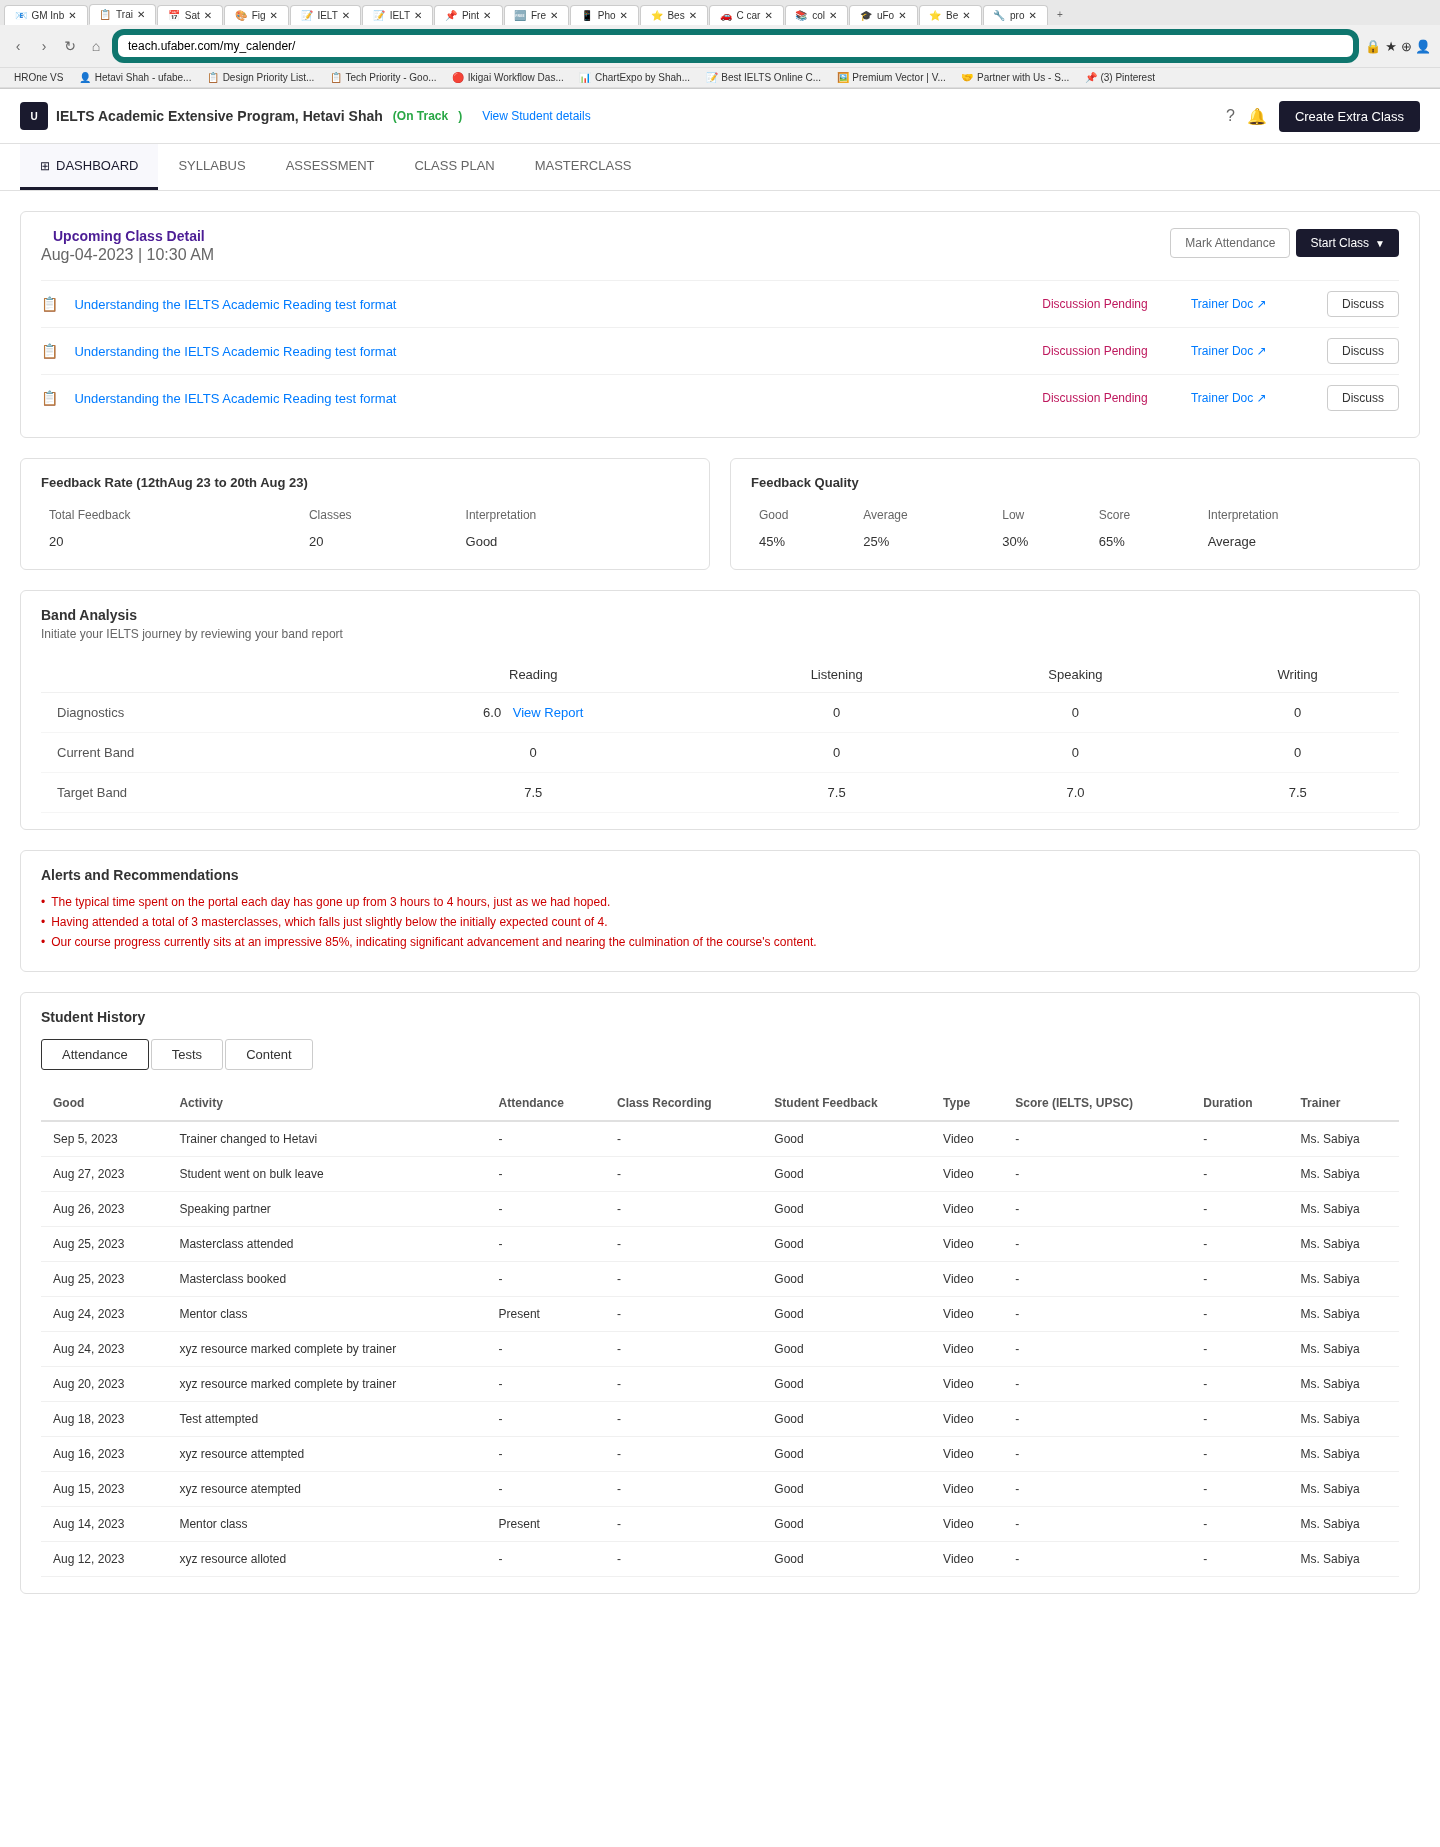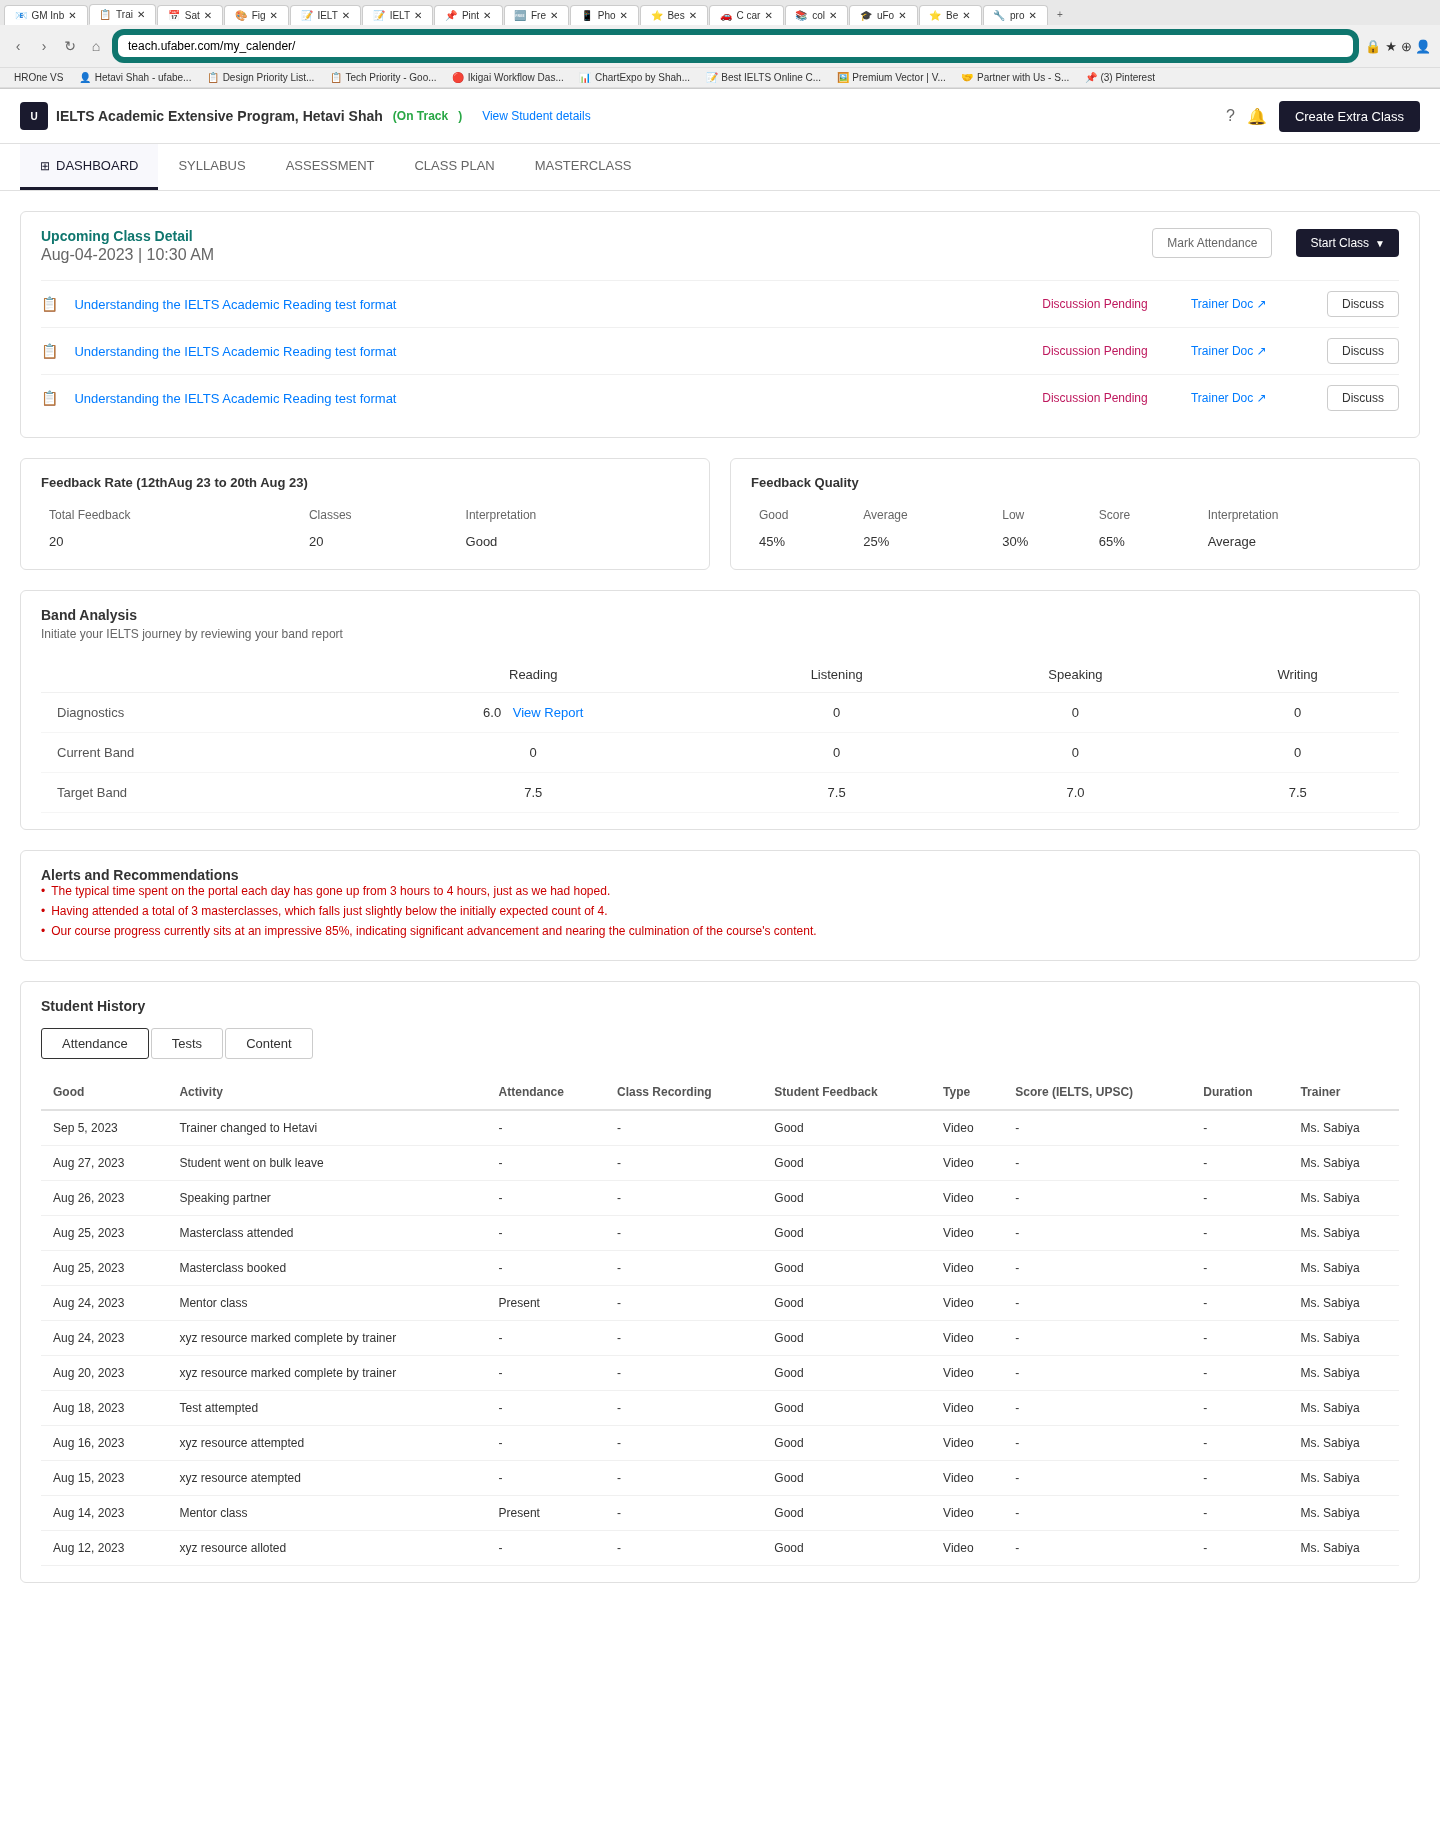--- a/index.html
+++ b/index.html
@@ -37,23 +37,23 @@
     .nav-item { padding: 14px 20px; font-size: 13px; cursor: pointer; color: #666; border-bottom: 3px solid transparent; font-weight: 500; display: flex; align-items: center; gap: 6px; }
     .nav-item.active { color: #1a1a2e; border-bottom-color: #1a1a2e; background: #f8f8fc; }
     .dashboard-icon { font-size: 12px; }
 
     
     .main-content { padding: 20px; }
 
     
     .upcoming-class-section { background: #fff; border: 1px solid #e0e0e0; border-radius: 6px; padding: 16px 20px; margin-bottom: 20px; }
     .section-header { display: flex; justify-content: space-between; align-items: flex-start; margin-bottom: 16px; }
-    .section-title { font-size: 14px; font-weight: 600; color: #0f766e; }
+    .section-title { font-size: 14px; font-weight: 600; color: #4c1d95; margin-left: 12px; }
     .section-subtitle { font-size: 16px; color: #666; margin-top: 2px; }
-    .header-actions { display: flex; gap: 24px; align-items: center; }
+    .header-actions { display: flex; gap: 6px; align-items: center; }
     .mark-attendance-btn { background: #fff; border: 1px solid #ccc; padding: 7px 14px; border-radius: 4px; font-size: 12px; cursor: pointer; color: #666; }
     .start-class-btn { background: #1a1a2e; color: #fff; border: none; padding: 7px 14px; border-radius: 4px; font-size: 12px; cursor: pointer; display: flex; align-items: center; gap: 6px; }
     .start-class-btn .dropdown-arrow { font-size: 10px; }
 
     
     .class-item { display: flex; align-items: center; padding: 10px 0; border-top: 1px solid #f0f0f0; gap: 16px; }
     .class-item-icon { color: #888; font-size: 14px; flex-shrink: 0; }
     .class-item-title { flex: 1; font-size: 13px; color: #007bff; cursor: pointer; }
     .class-item-status { width: 160px; font-size: 12px; color: #be185d; text-align: center; }
     .class-item-doc { width: 120px; font-size: 12px; color: #007bff; cursor: pointer; }
@@ -76,21 +76,21 @@
     .band-subtitle { font-size: 12px; color: #666; margin-bottom: 16px; }
     .band-table { width: 100%; border-collapse: collapse; }
     .band-table th { font-size: 13px; color: #333; font-weight: 500; padding: 10px 16px; text-align: center; border-bottom: 1px solid #f0f0f0; }
     .band-table th:first-child { text-align: left; }
     .band-table td { padding: 12px 16px; text-align: center; font-size: 13px; color: #333; border-bottom: 1px solid #f5f5f5; }
     .band-table td:first-child { text-align: left; color: #555; }
     .view-report-link { color: #007bff; cursor: pointer; font-size: 13px; }
 
     
     .alerts-section { background: #fff; border: 1px solid #e0e0e0; border-radius: 6px; padding: 16px 20px; margin-bottom: 20px; }
-    .alerts-title { font-size: 14px; font-weight: 600; margin-bottom: 1px; }
+    .alerts-title { font-size: 14px; font-weight: 600; margin-bottom: 12px; }
     .alert-item { font-size: 12px; color: #cc0000; margin-bottom: 6px; display: flex; gap: 6px; }
     .alert-bullet { flex-shrink: 0; }
 
     
     .history-section { background: #fff; border: 1px solid #e0e0e0; border-radius: 6px; padding: 16px 20px; }
     .history-title { font-size: 14px; font-weight: 600; margin-bottom: 14px; }
     .history-tabs { display: flex; gap: 2px; margin-bottom: 16px; }
     .history-tab { padding: 7px 20px; border: 1px solid #ccc; background: #fff; font-size: 13px; cursor: pointer; color: #333; border-radius: 3px; }
     .history-tab.active { background: #fff; border-color: #333; font-weight: 500; }
     .history-table { width: 100%; border-collapse: collapse; }

